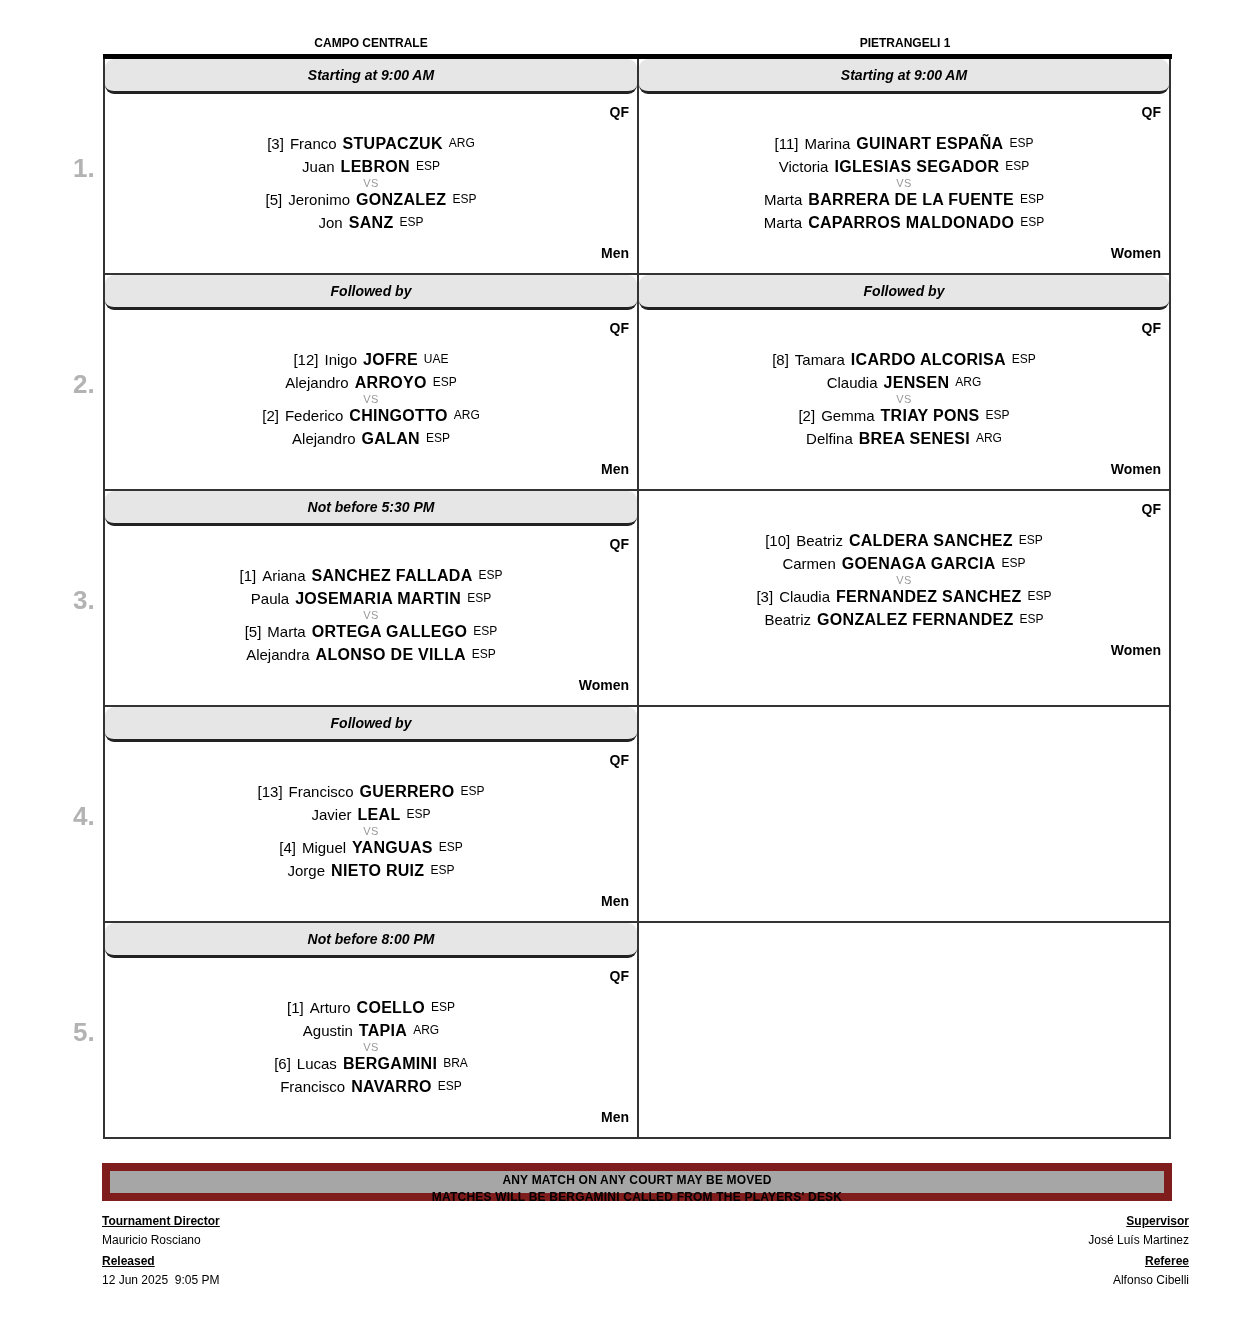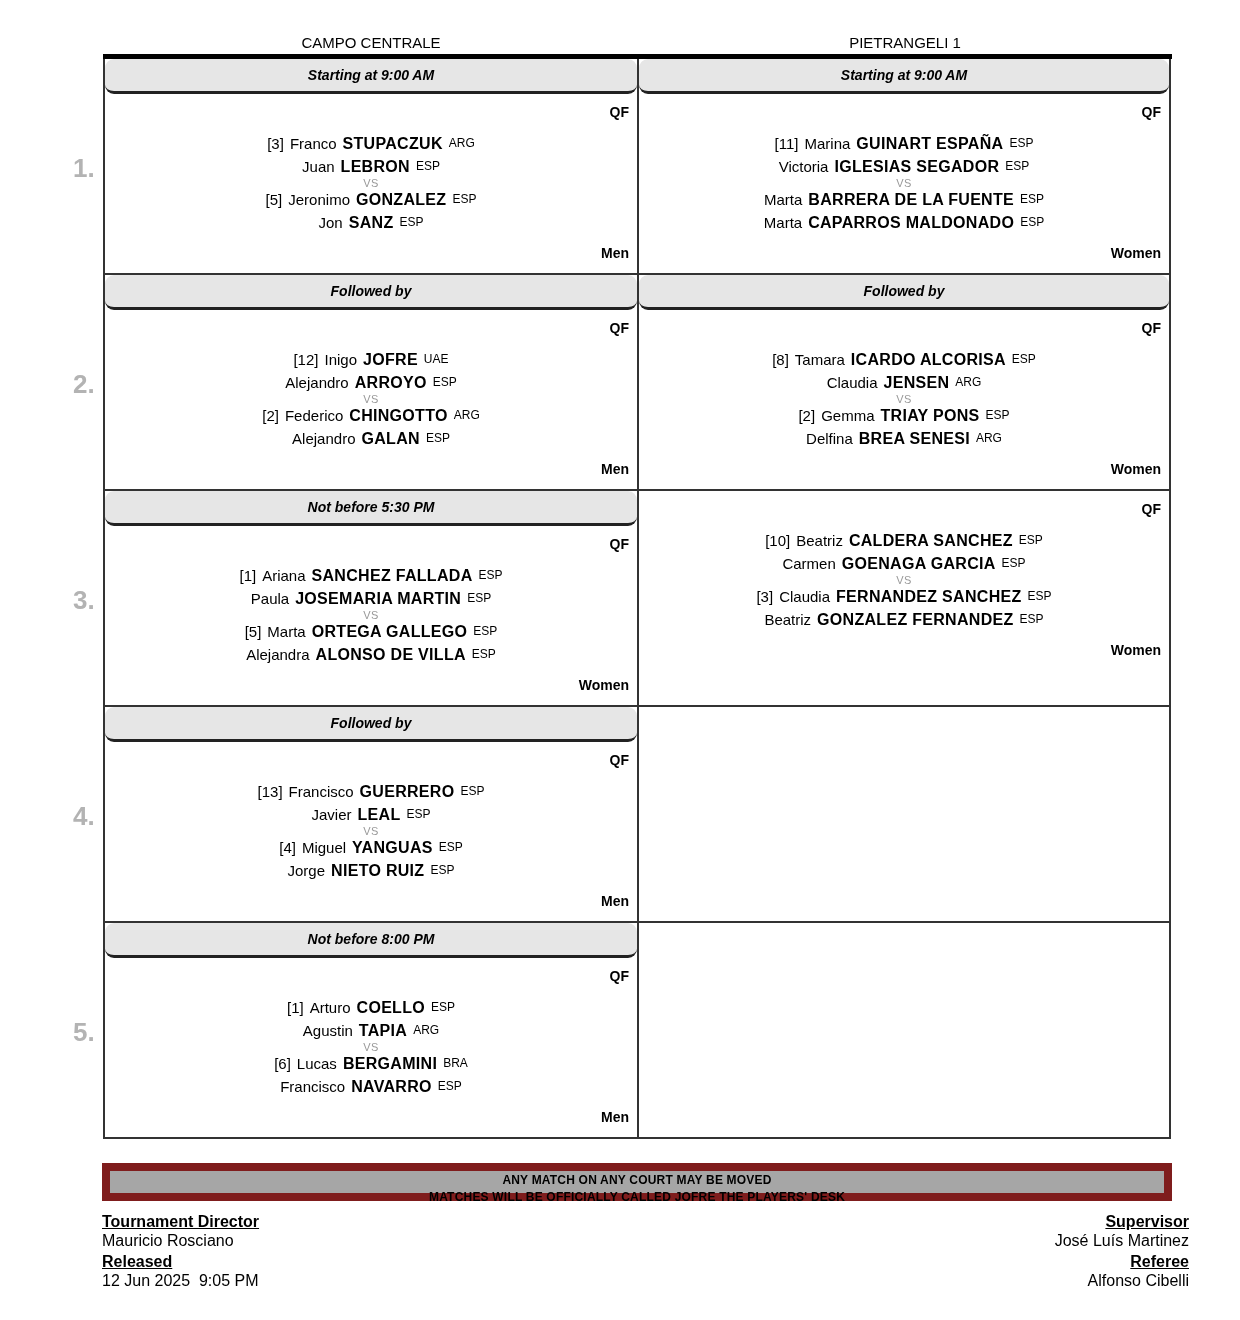--- a/index.html
+++ b/index.html
@@ -19,22 +19,22 @@
       position: absolute;
       left: 104px;
       top: 32px;
       width: 1068px;
       height: 22px;
       display: flex;
     }
     .court-header {
       width: 534px;
       text-align: center;
-      font-weight: normal;
-      font-size: 15px;
+      font-weight: bold;
+      font-size: 12px;
       line-height: 22px;
     }
     .top-bar {
       position: absolute;
       left: 103px;
       top: 54px;
       width: 1069px;
       height: 5px;
       background: #000;
     }
@@ -141,21 +141,21 @@
       border: 8px solid #7f1d1d;
       text-align: center;
       font-weight: bold;
       font-size: 12px;
       line-height: 17px;
       padding-top: 1px;
       letter-spacing: 0.2px;
     }
     .officials {
       position: absolute;
-      font-size: 16px;
+      font-size: 12px;
     }
     .officials .role {
       font-weight: bold;
       text-decoration: underline;
       line-height: 17px;
       margin-bottom: 2px;
     }
     .officials .name {
       line-height: 17px;
       margin-bottom: 4px;
@@ -306,21 +306,21 @@
           </div>
           <div class="category">Men</div>
         </div>
       </div>
       <div class="cell right"></div>
     </div>
   </div>
 
 <div class="notice">
   <div>ANY MATCH ON ANY COURT MAY BE MOVED</div>
-  <div>MATCHES WILL BE OFFICIALLY CALLED JOFRE THE PLAYERS' DESK</div>
+  <div>MATCHES WILL BE BERGAMINI CALLED FROM THE PLAYERS' DESK</div>
 </div>
 
 <div class="officials left">
   <div class="role">Tournament Director</div>
   <div class="name">Mauricio Rosciano</div>
   <div class="role">Released</div>
   <div class="name" style="white-space:pre">12 Jun 2025  9:05 PM</div>
 </div>
 
 <div class="officials right">

